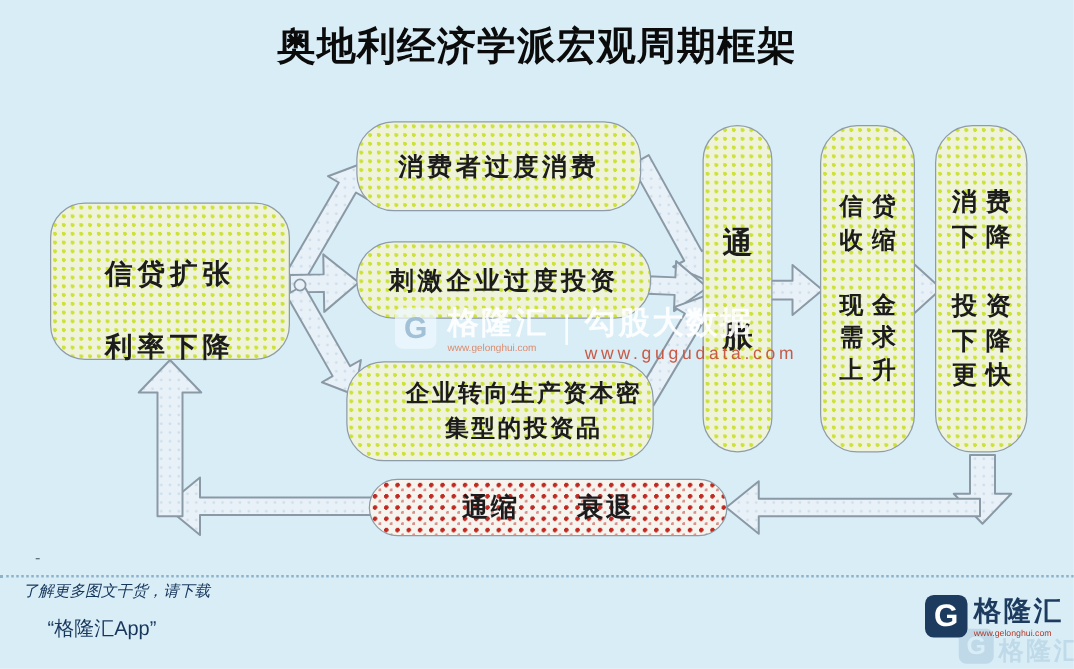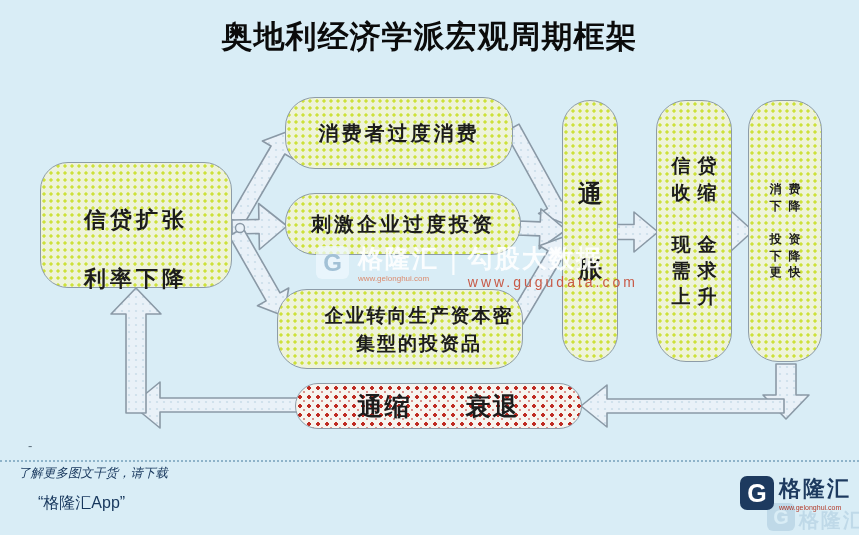--- a/index.html
+++ b/index.html
@@ -112,30 +112,30 @@
   <div class="node green" style="left:656px;top:100px;width:76px;height:262px;border-radius:30px;">
     <div class="txt" style="font-size:19px;line-height:1.38;letter-spacing:7px;padding-left:7px;">信贷
 收缩
 
 现金
 需求
 上升</div>
   </div>
 
   <div class="node green" style="left:748px;top:100px;width:74px;height:262px;border-radius:30px;">
-    <div class="txt" style="font-size:12px;line-height:1.38;letter-spacing:7px;padding-left:7px;">消费
+    <div class="txt" style="font-size:20px;line-height:1.38;letter-spacing:7px;padding-left:7px;">消费
 下降
 
 投资
 下降
 更快</div>
   </div>
 
   <div class="node reddot" style="left:295px;top:383px;width:287px;height:46px;border-radius:23px;">
-    <div class="txt" style="font-size:25px;letter-spacing:2px;text-align:center;">通缩　　衰退</div>
+    <div class="txt" style="font-size:21px;letter-spacing:2px;text-align:center;">通缩　　衰退</div>
   </div>
 
   <div class="wm">
     <div class="gbox">G</div>
     <div class="col">
       <span class="big">格隆汇</span>
       <span class="url1">www.gelonghui.com</span>
     </div>
     <span class="sep">|</span>
     <div class="col">

